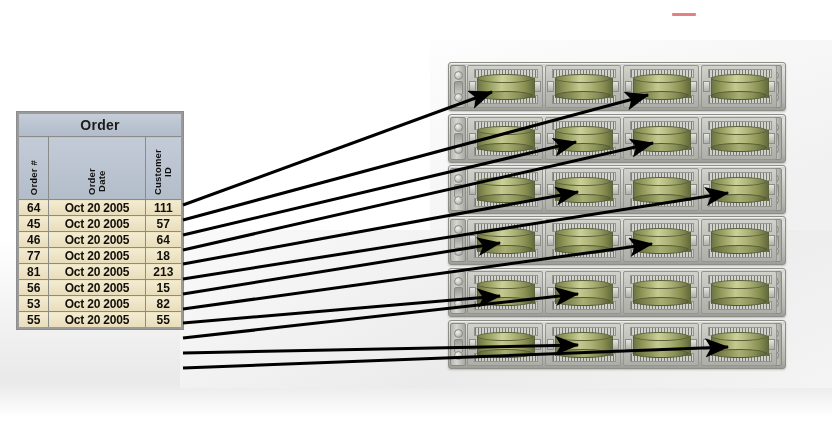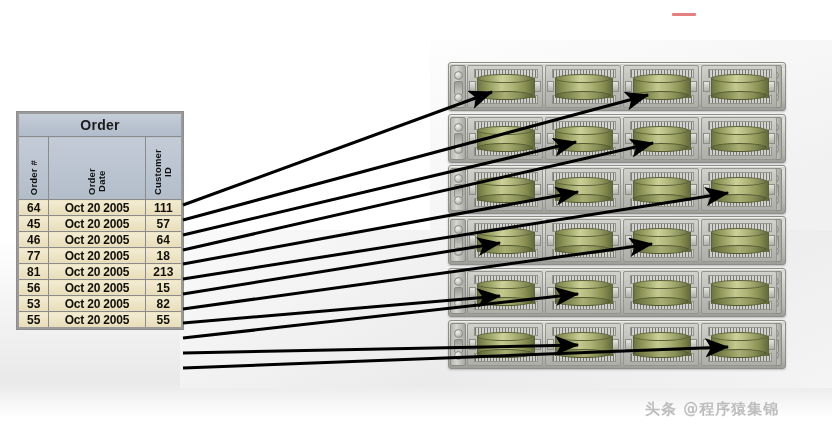--- a/index.html
+++ b/index.html
@@ -618,14 +618,13 @@
         <line x1="183" y1="279" x2="728" y2="193" stroke="#000000" stroke-width="3" marker-end="url(#ah)"></line>
         <line x1="183" y1="294" x2="500" y2="243" stroke="#000000" stroke-width="3" marker-end="url(#ah)"></line>
         <line x1="183" y1="309" x2="652" y2="244" stroke="#000000" stroke-width="3" marker-end="url(#ah)"></line>
         <line x1="183" y1="323" x2="500" y2="296" stroke="#000000" stroke-width="3" marker-end="url(#ah)"></line>
         <line x1="183" y1="338" x2="578" y2="294" stroke="#000000" stroke-width="3" marker-end="url(#ah)"></line>
         <line x1="183" y1="353" x2="578" y2="345" stroke="#000000" stroke-width="3" marker-end="url(#ah)"></line>
         <line x1="183" y1="368" x2="728" y2="347" stroke="#000000" stroke-width="3" marker-end="url(#ah)"></line>
       </g>
   </svg>
 
-  <div id="watermark">头条 @程序猿集锦</div>
 </div>
 
 </body></html>

